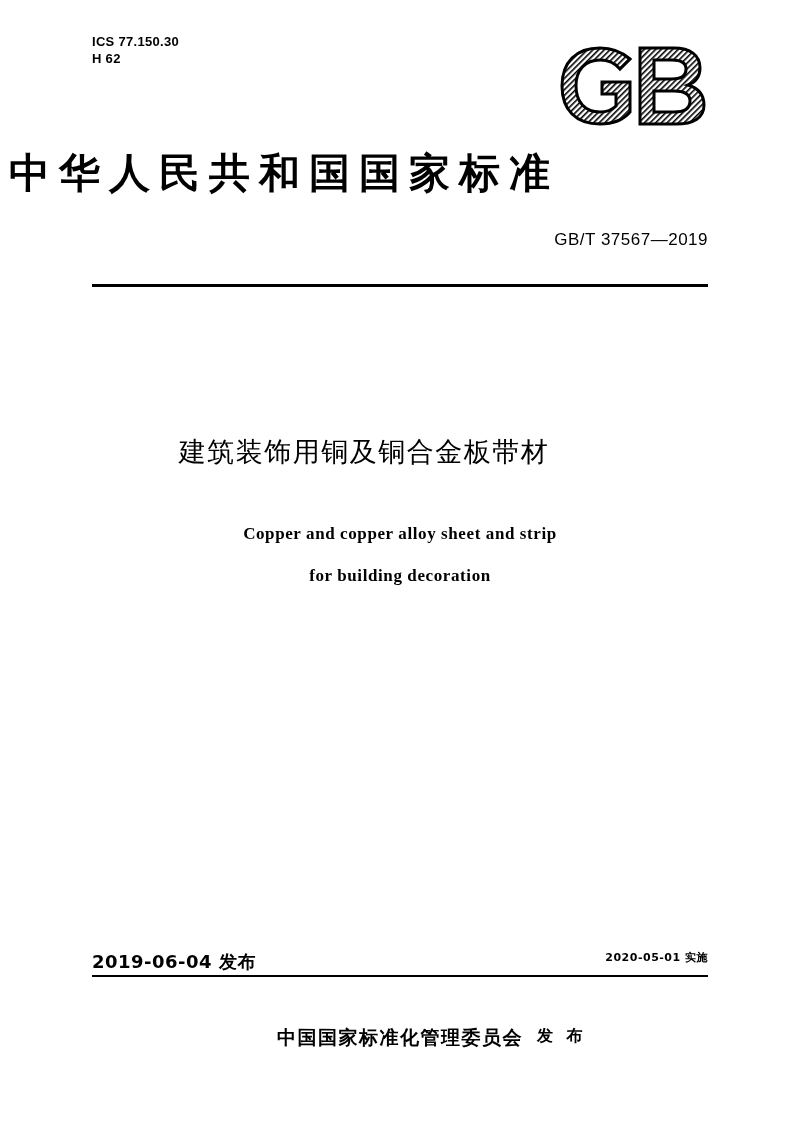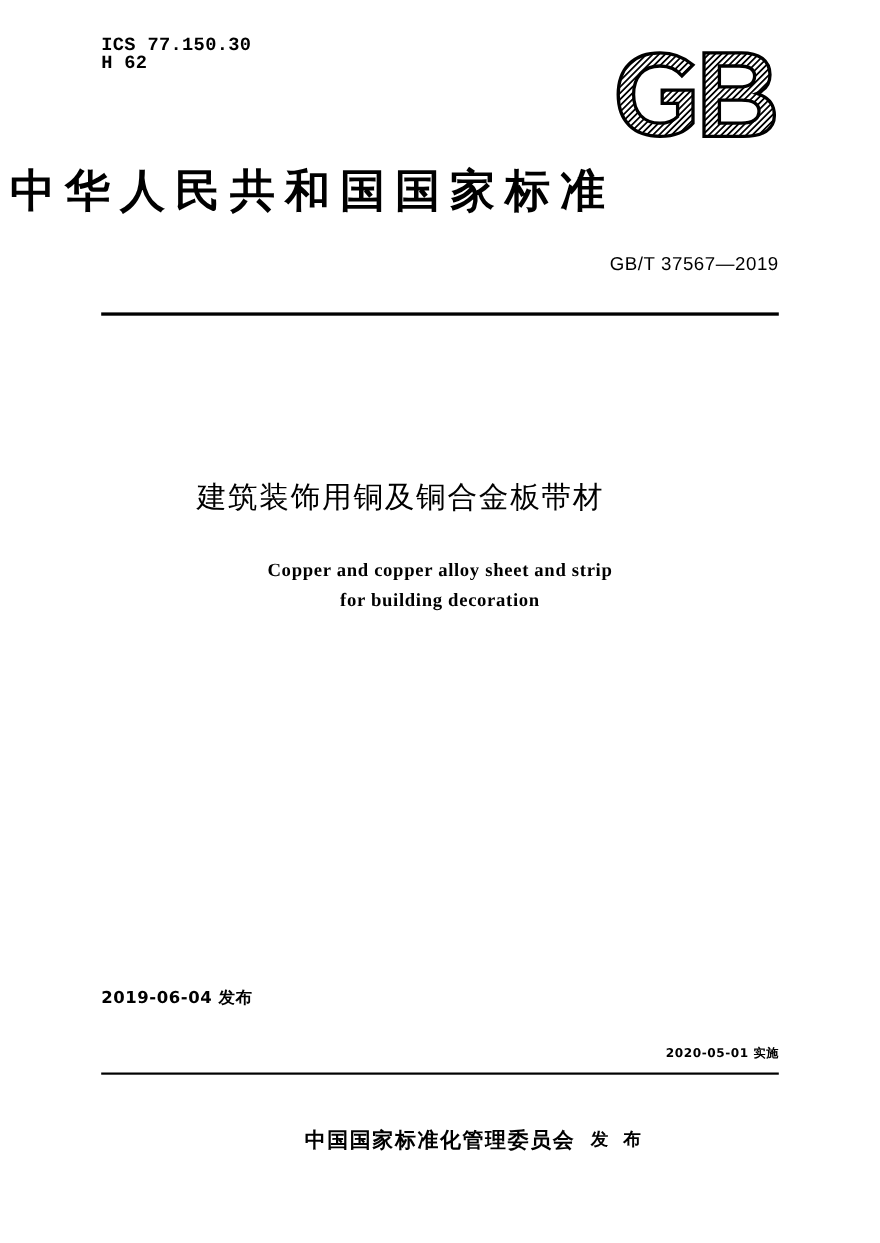--- a/index.html
+++ b/index.html
@@ -21,23 +21,23 @@
     left: 0; top: 0;
     width: 800px;
     height: 1130px;
   }
 
   
   .ics-block {
     position: absolute;
     left: 92px;
     top: 33px;
-    font-family: Liberation Mono, monospace;
-    font-weight: bold;
-    font-size: 17px;
+    font-family: Liberation Sans, sans-serif;
+    font-weight: bold;
+    font-size: 13px;
     line-height: 17px;
     letter-spacing: 0.3px;
   }
   .ics-block .code-line { white-space: pre; }
 
   
   .gb-logo {
     position: absolute;
     right: 82px;
     top: 44px;
@@ -107,30 +107,30 @@
     left: 0;
     top: 505px;
     width: 800px;
     text-align: center;
     font-family: "Liberation Serif", serif;
     font-weight: bold;
     font-size: 17px;
     line-height: 27px;
     letter-spacing: 0.6px;
   }
-  .doc-title-en div { display: block; }
+  .doc-title-en div { display: block; margin-top: 15px; }
 
   
   .date-issue {
     position: absolute;
     left: 92px;
-    top: 898px;
-    font-family: "DejaVu Sans", sans-serif;
-    font-weight: bold;
-    font-size: 15px;
+    top: 950px;
+    font-family: "DejaVu Sans", sans-serif;
+    font-weight: bold;
+    font-size: 18px;
     letter-spacing: 0.5px;
   }
   .date-impl {
     position: absolute;
     right: 92px;
     top: 950px;
     font-family: "DejaVu Sans", sans-serif;
     font-weight: bold;
     font-size: 11px;
     letter-spacing: 0.5px;

